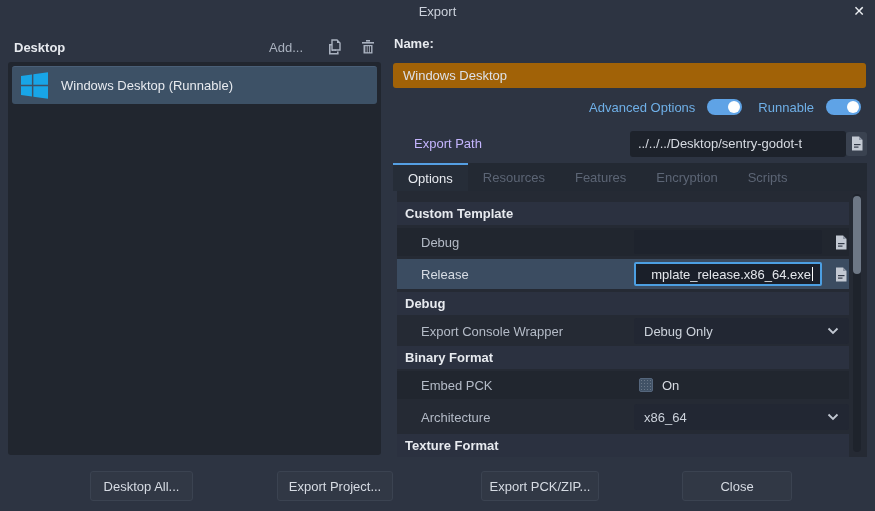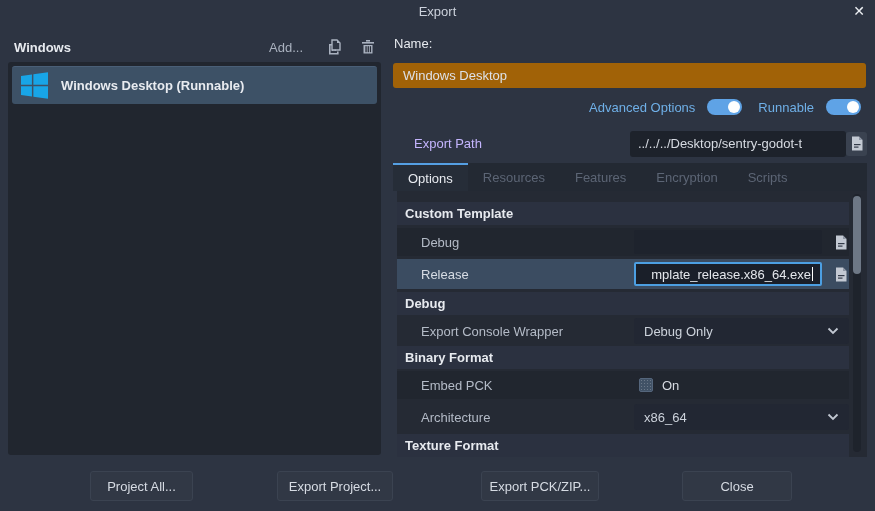--- a/index.html
+++ b/index.html
@@ -20,31 +20,31 @@
   .win-title { position:absolute; top:4px; left:0; right:0; text-align:center; color:#ccd2dc; font-size:13px; }
   .win-close { position:absolute; top:2px; right:7px; width:18px; height:18px; color:#eef1f5; font-size:14px; line-height:18px; text-align:center; cursor:pointer; }
   
   .presets-head { position:absolute; left:14px; top:36px; width:363px; height:22px; display:flex; align-items:center; }
   .presets-title { font-weight:bold; color:#e7eaef; flex:1; }
   .add-link { color:#aab2bf; margin-right:22px; }
   .icon-btn { width:18px; height:18px; display:flex; align-items:center; justify-content:center; }
   .icon-btn + .icon-btn { margin-left:16px; }
   .presets-list {
     position:absolute; left:8px; top:62px; width:373px; height:393px;
-    background:#21262f; border-radius:3px; padding:4px;font-weight:bold;
+    background:#21262f; border-radius:3px; padding:4px;
   }
   .preset-item {
     height:38px; background:#3d5166; border-radius:3px;
     border-top:1px solid #4a5f77;
     display:flex; align-items:center; gap:13px; padding-left:9px;
     color:#e8ebf0;
   }
   
   .right { position:absolute; left:393px; top:30px; width:474px; height:427px; }
-  .name-label { position:absolute; top:6px; left:1px; font-weight:normal; color:#e7eaef; }
+  .name-label { position:absolute; top:6px; left:1px; font-weight:bold; color:#e7eaef; }
   .name-input {
     position:absolute; top:33px; left:0; right:1px; height:25px;
     background:#a16207; border-radius:3px; display:flex; align-items:center;
     padding:0 10px; color:#dde1e8;
   }
   .toggle-row { position:absolute; top:69px; right:2px; display:flex; align-items:center; gap:12px; }
   .toggle-label { color:#6fb0e8; }
   .toggle { width:35px; height:16px; border-radius:9px; background:#5fa3e6; position:relative; margin-right:4px; }
   .toggle .knob { position:absolute; top:2px; right:2px; width:12px; height:12px; border-radius:50%; background:#fdfefe; }
   .path-row { position:absolute; top:100px; left:1px; right:0; height:27px; display:flex; align-items:center; }
@@ -126,21 +126,21 @@
   #btn-close { left:682px; width:110px; }
   svg { display:block; }
 </style>
 </head>
 <body>
 
 <div class="win-title">Export</div>
 <div class="win-close">✕</div>
 
 <div class="presets-head">
-  <span class="presets-title">Windows</span>
+  <span class="presets-title">Desktop</span>
   <span class="add-link">Add...</span>
   <span class="icon-btn">
     <span>
       <svg width="17" height="17" viewBox="0 0 17 17">
         <path d="M6 1 h5 l3 3 v7 h-8 z" fill="none" stroke="#aab2c0" stroke-width="1.4"></path>
         <path d="M11 1 v3 h3 z" fill="#aab2c0"></path>
         <path d="M3 5 h3 v1.6 H4.6 V14 H11 v-1.5 h1.6 V15.6 H3 z" fill="#aab2c0"></path>
         <rect x="6" y="10.5" width="1.5" height="1.5" fill="#aab2c0"></rect>
         <rect x="8.4" y="10.5" width="1.5" height="1.5" fill="#aab2c0"></rect>
       </svg>
@@ -285,16 +285,16 @@
       </span>
     </div>
 
     <div class="sec-header dots" style="top:243px;">Texture Format</div>
 
     <div class="scroll-track"></div>
     <div class="scroll-grab"></div>
   </div>
 </div>
 
-<div class="btn" id="btn-export-all">Project All...</div>
+<div class="btn" id="btn-export-all">Desktop All...</div>
 <div class="btn" id="btn-export-project">Export Project...</div>
 <div class="btn" id="btn-export-pck">Export PCK/ZIP...</div>
 <div class="btn" id="btn-close">Close</div>
 
 </body></html>

